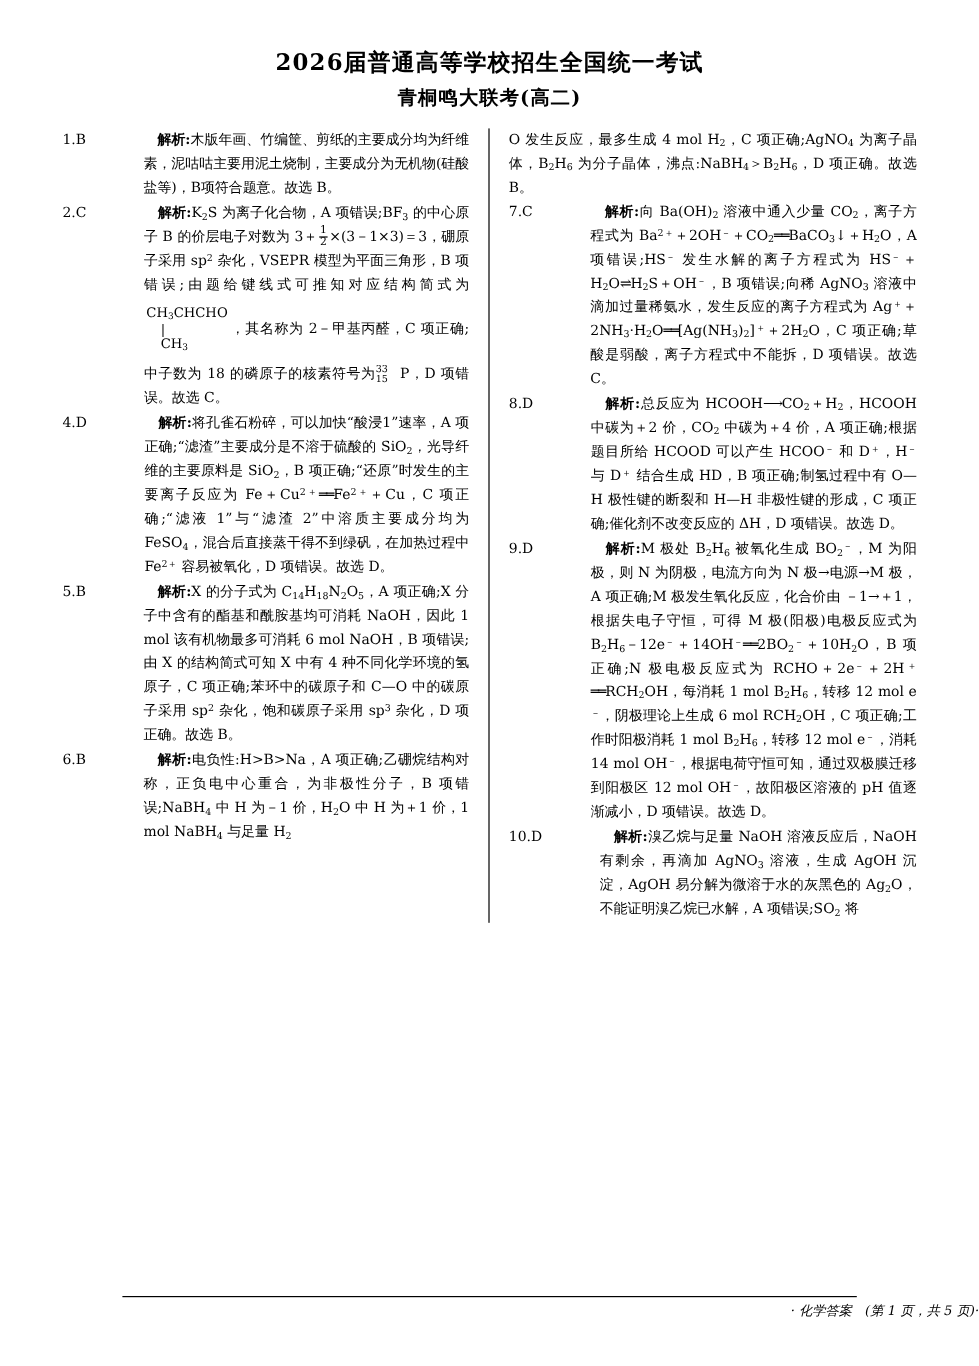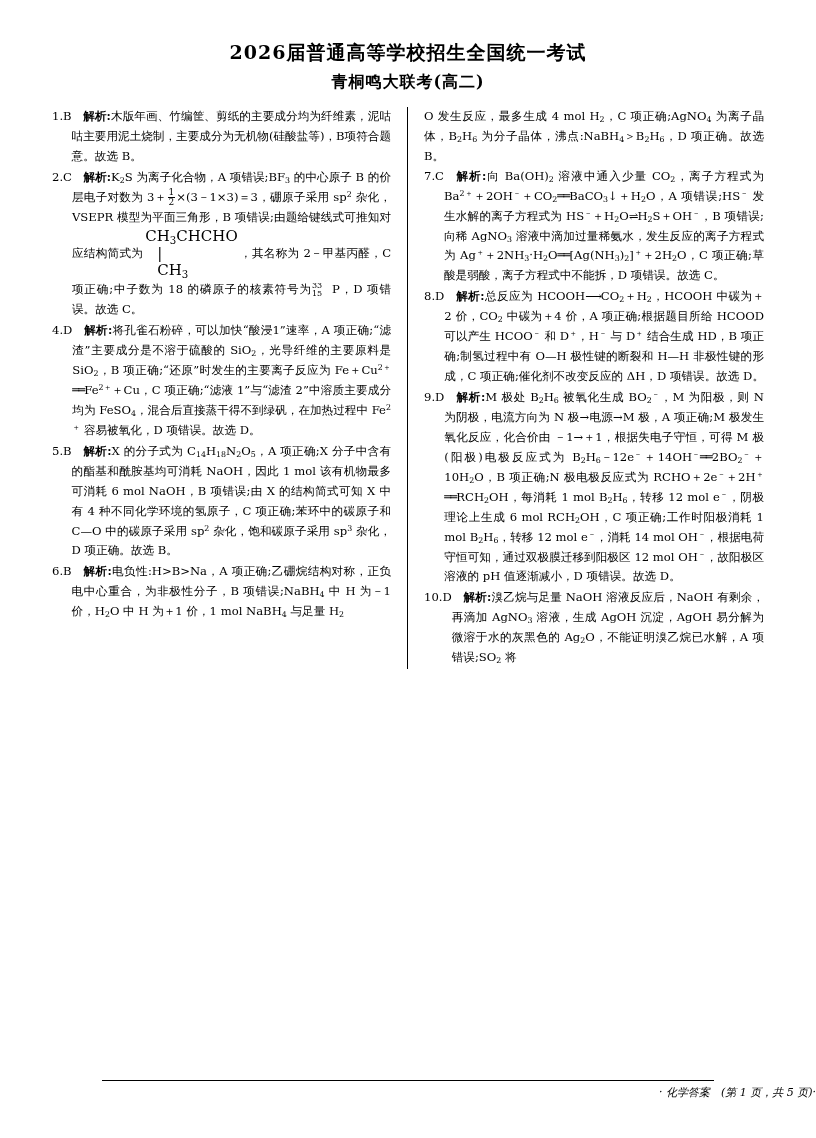--- a/index.html
+++ b/index.html
@@ -55,20 +55,21 @@
     padding-right: 16px;
     border-right: 1px solid #000;
   }
   .col.right {
     padding-left: 16px;
   }
   .item {
     display: flex;
     align-items: flex-start;
     margin-bottom: 1px;
+    gap: 48px;
   }
   .item-num {
     flex: 0 0 auto;
     white-space: nowrap;
     font-size: 11.6px;
     line-height: 1.72;
   }
   .item-body {
     flex: 1 1 auto;
   }
@@ -95,22 +96,22 @@
     display: block;
     padding: 0 1px;
   }
   sub { font-size: 0.68em; vertical-align: -0.25em; }
   sup { font-size: 0.68em; vertical-align: 0.45em; }
   .struct {
     display: inline-block;
     vertical-align: middle;
     text-align: left;
     line-height: 1.12;
-    font-size: 15px;
-    margin: 0 2px;
+    font-size: 11px;
+    margin: 8px 2px;
   }
   .struct .l1 { display: block; }
   .struct .l2 { display: block; padding-left: 12px; }
   .struct .l3 { display: block; padding-left: 12px; }
   .isotope {
     display: inline-block;
     vertical-align: middle;
     text-align: left;
     font-size: 8px;
     line-height: 1.0;

